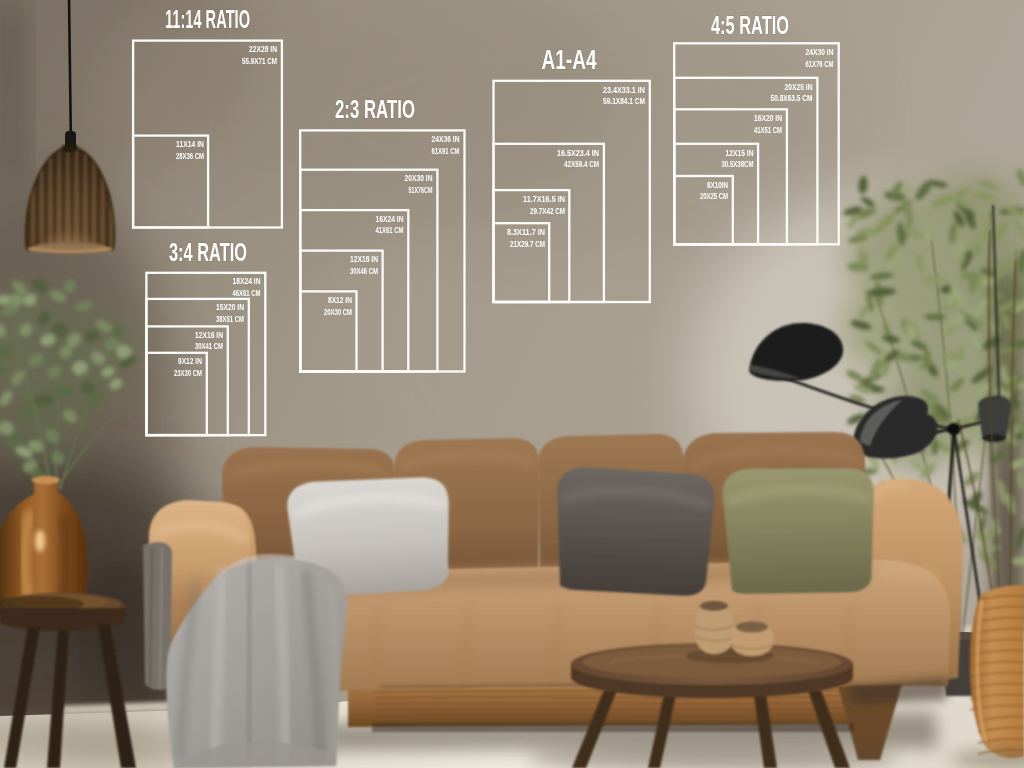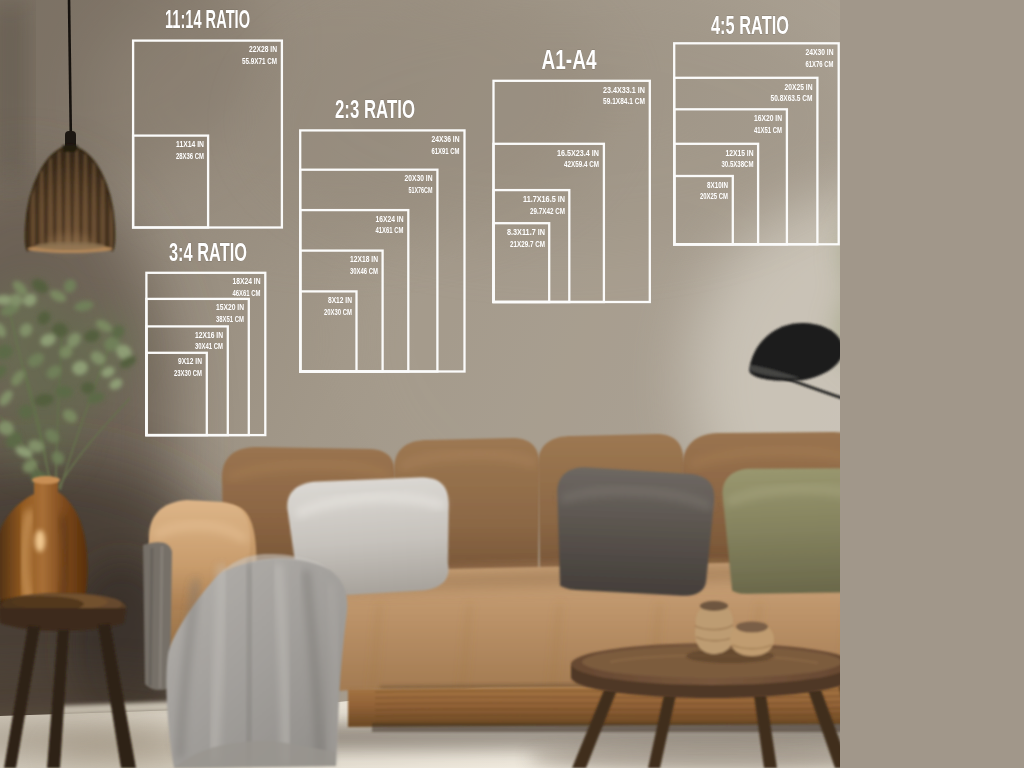--- a/index.html
+++ b/index.html
@@ -1,15 +1,15 @@
 <!DOCTYPE html>
 <html><head><meta charset="utf-8">
 <style>
 html,body{margin:0;padding:0;background:#a1978a}
-#scene{position:relative;width:840px;height:768px;overflow:hidden;font-family:"Liberation Sans",sans-serif}
+#scene{position:relative;width:1024px;height:768px;overflow:hidden;font-family:"Liberation Sans",sans-serif}
 </style></head>
 <body>
 
 <div id="scene">
 <svg width="1024" height="768" viewBox="0 0 1024 768">
 <defs>
 <linearGradient id="wallg" x1="0" y1="0" x2="1" y2="0.35">
  <stop offset="0" stop-color="#8a8073"></stop>
  <stop offset="0.45" stop-color="#a29889"></stop>
  <stop offset="1" stop-color="#b0a79a"></stop>

